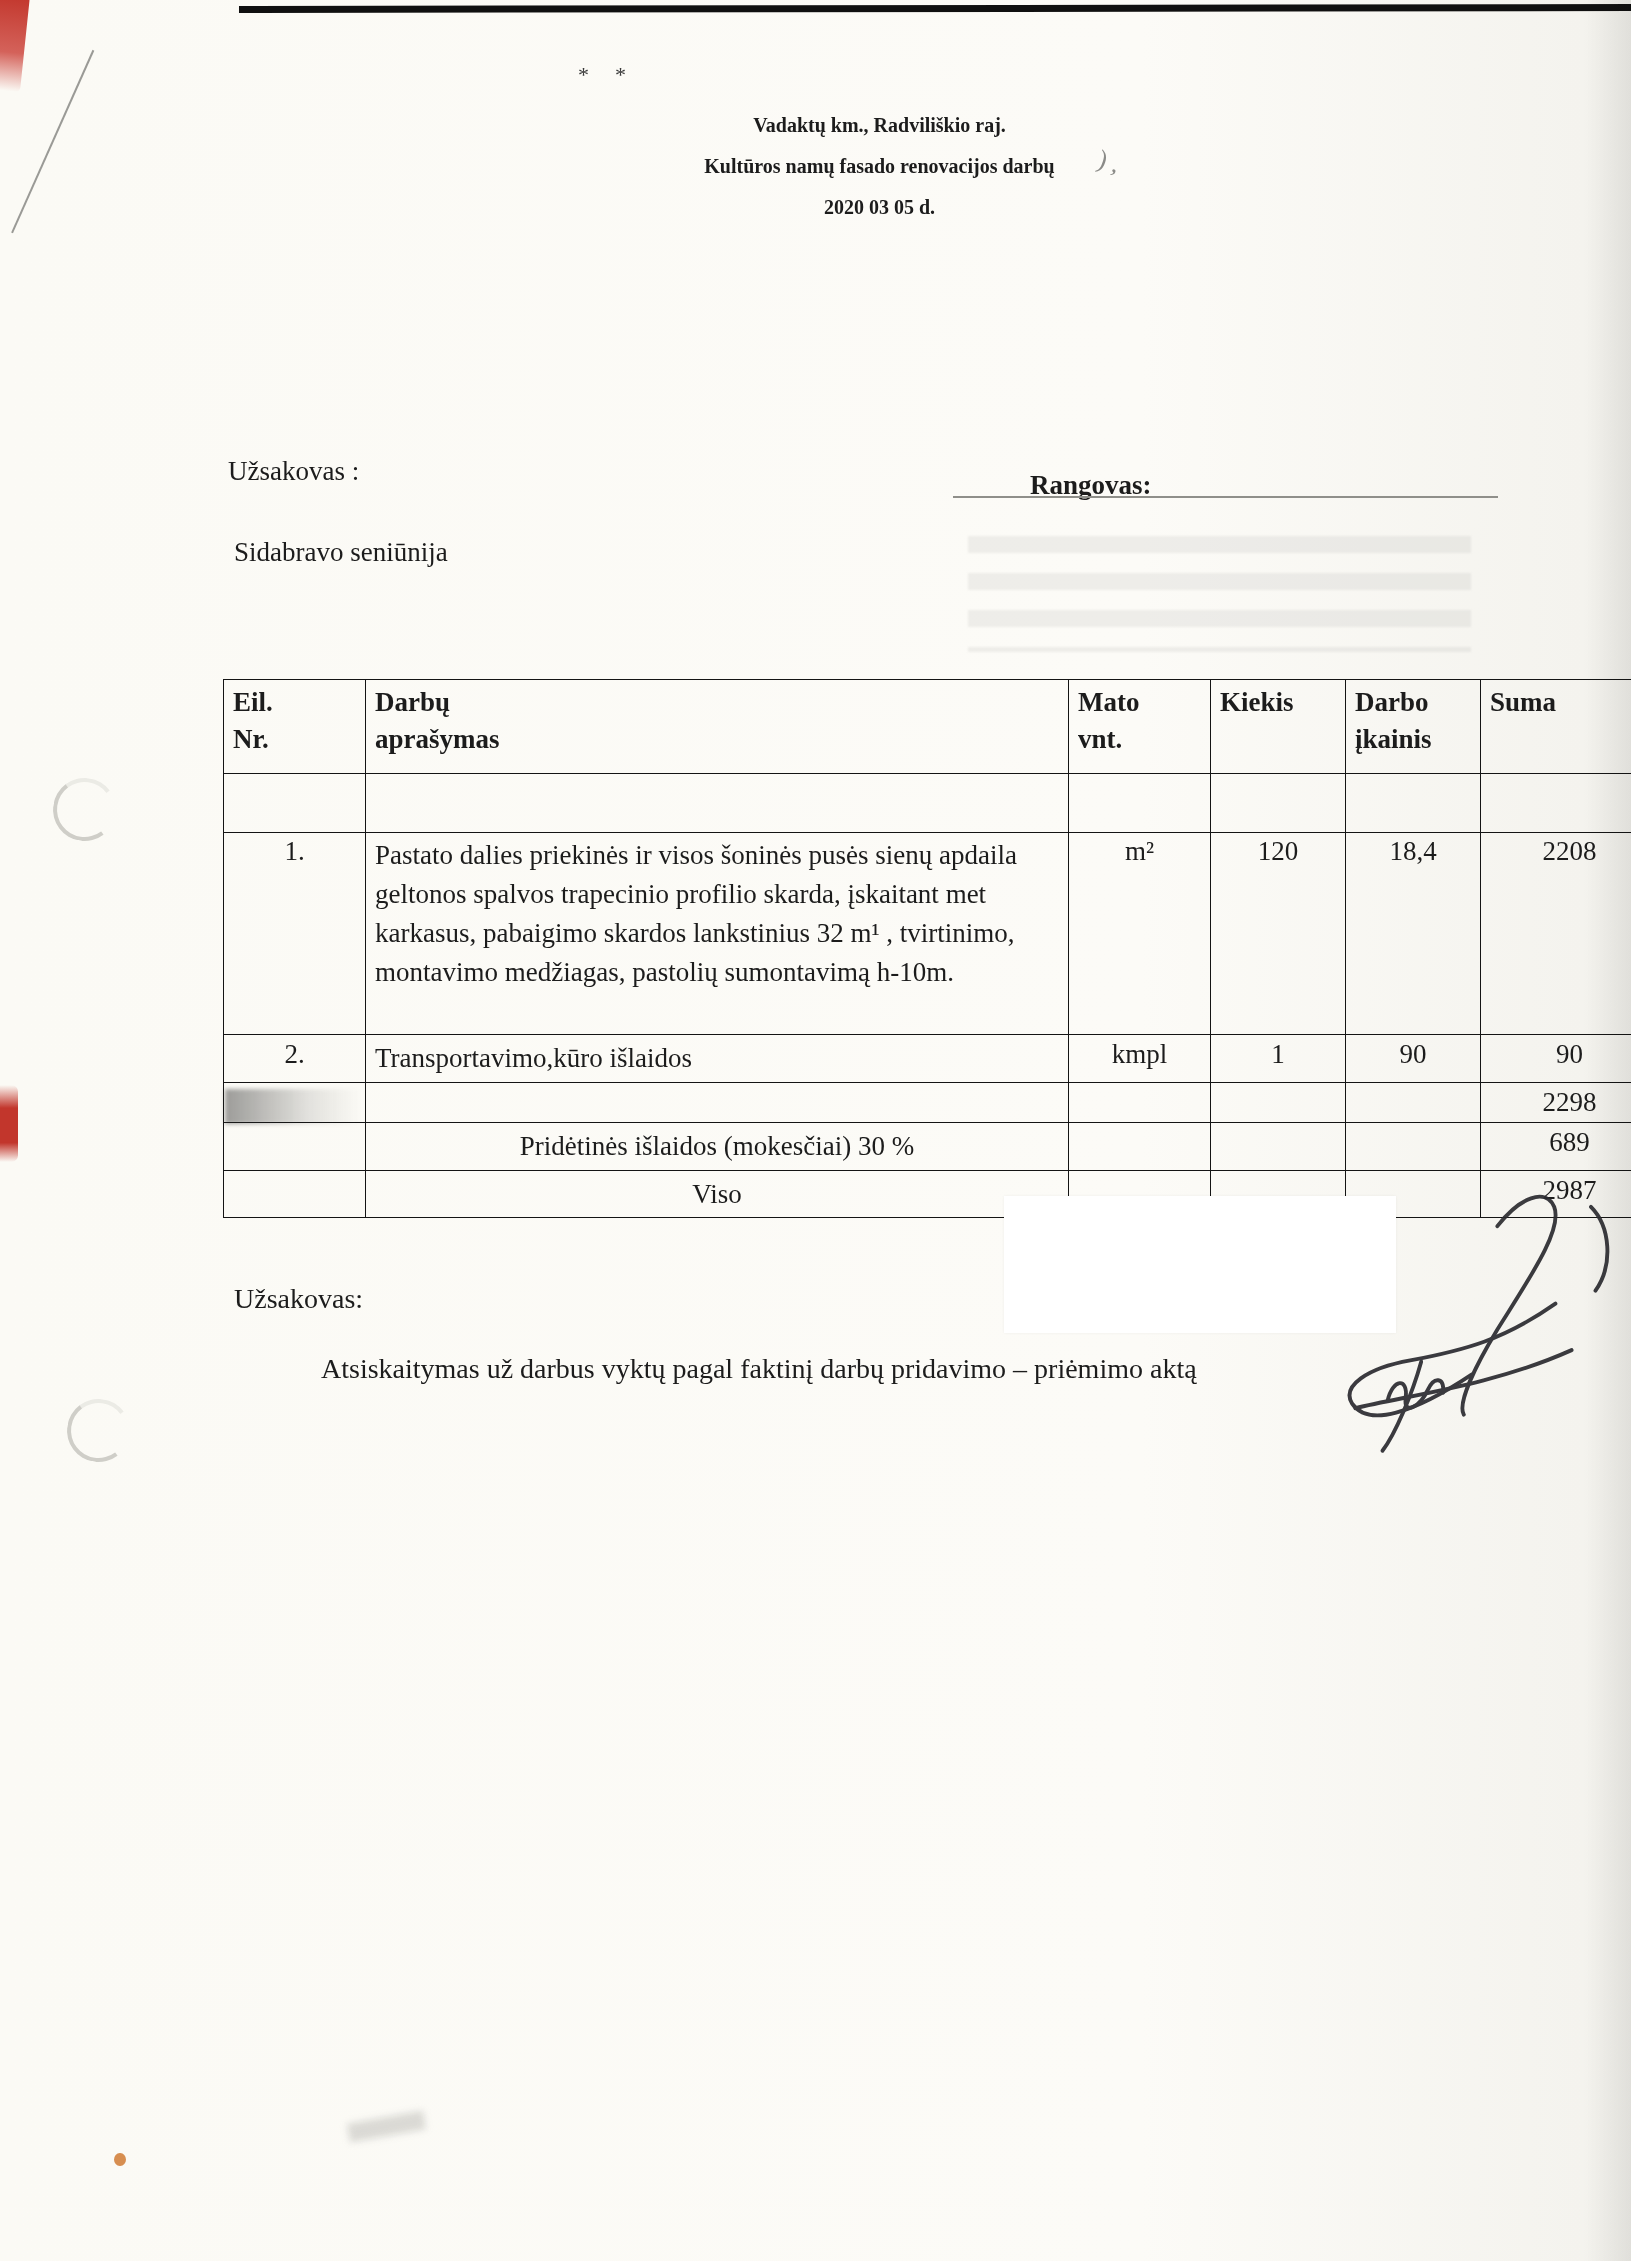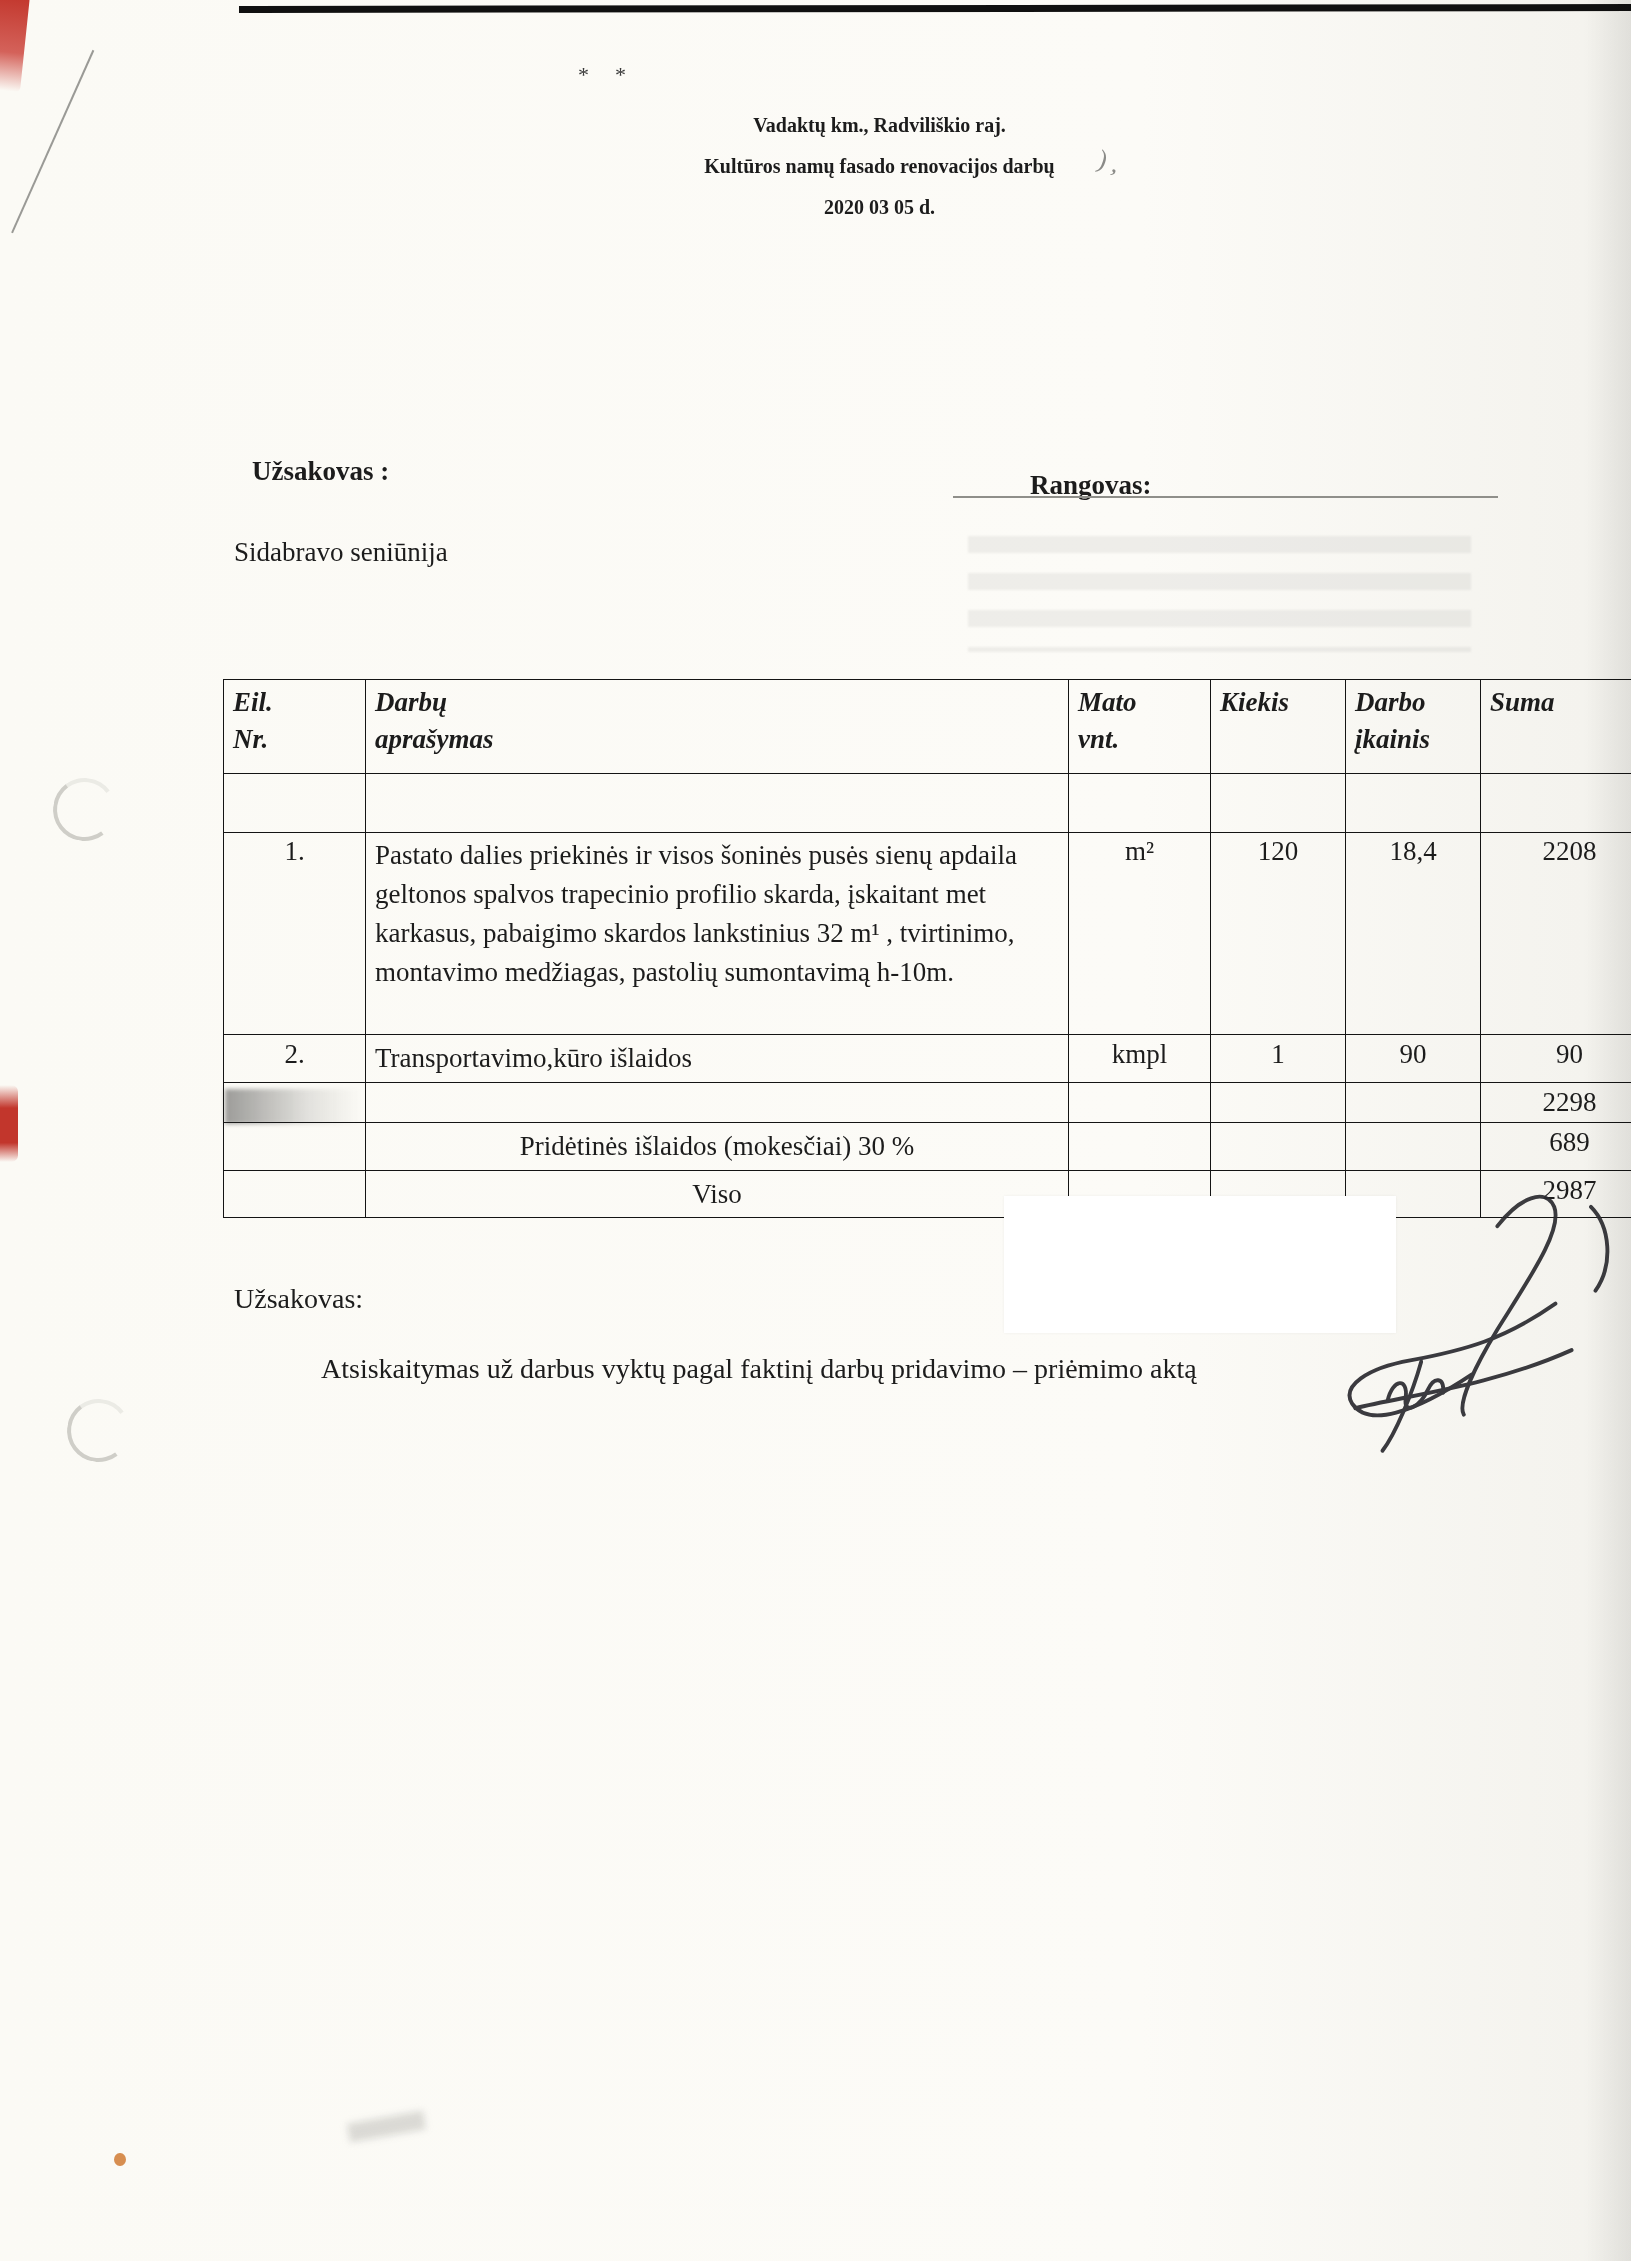--- a/index.html
+++ b/index.html
@@ -113,22 +113,22 @@
     width: 903px;
     text-align: center;
     font-weight: bold;
     font-size: 20px;
     line-height: 41px;
   }
 
   
   .client-label {
     position: absolute;
-    left: 252px; top: 456px;
-    font-weight: bold;
+    left: 228px; top: 456px;
+    font-weight: normal;
   }
   .contractor-label {
     position: absolute;
     left: 1030px; top: 450px;
     font-weight: bold;
     margin-top: 20px;
   }
   .contractor-line {
     position: absolute;
     left: 953px; top: 496px;
@@ -161,21 +161,21 @@
     font-size: 27px;
     line-height: 37px;
   }
   .col-nr   { width: 123px; }
   .col-desc { width: 684px; }
   .col-unit { width: 123px; }
   .col-qty  { width: 116px; }
   .col-rate { width: 116px; }
   .col-sum  { width: 159px; }
 
-  .estimate-table tr.header-row th { height: 85px; font-style: italic; }
+  .estimate-table tr.header-row th { height: 85px; }
   .estimate-table tr.spacer-row td { height: 50px; }
   .estimate-table tr.item-row-1 td { height: 194px; }
   .estimate-table tr.small-row td  { height: 28px; }
 
   .th-center { text-align: center; }
   .cell-center { text-align: center; }
   .cell-bold { font-weight: normal; }
   .desc-cell { line-height: 39px; padding-left: 13px; padding-right: 17px; }
   .nr-cell { text-align: center; }
 

